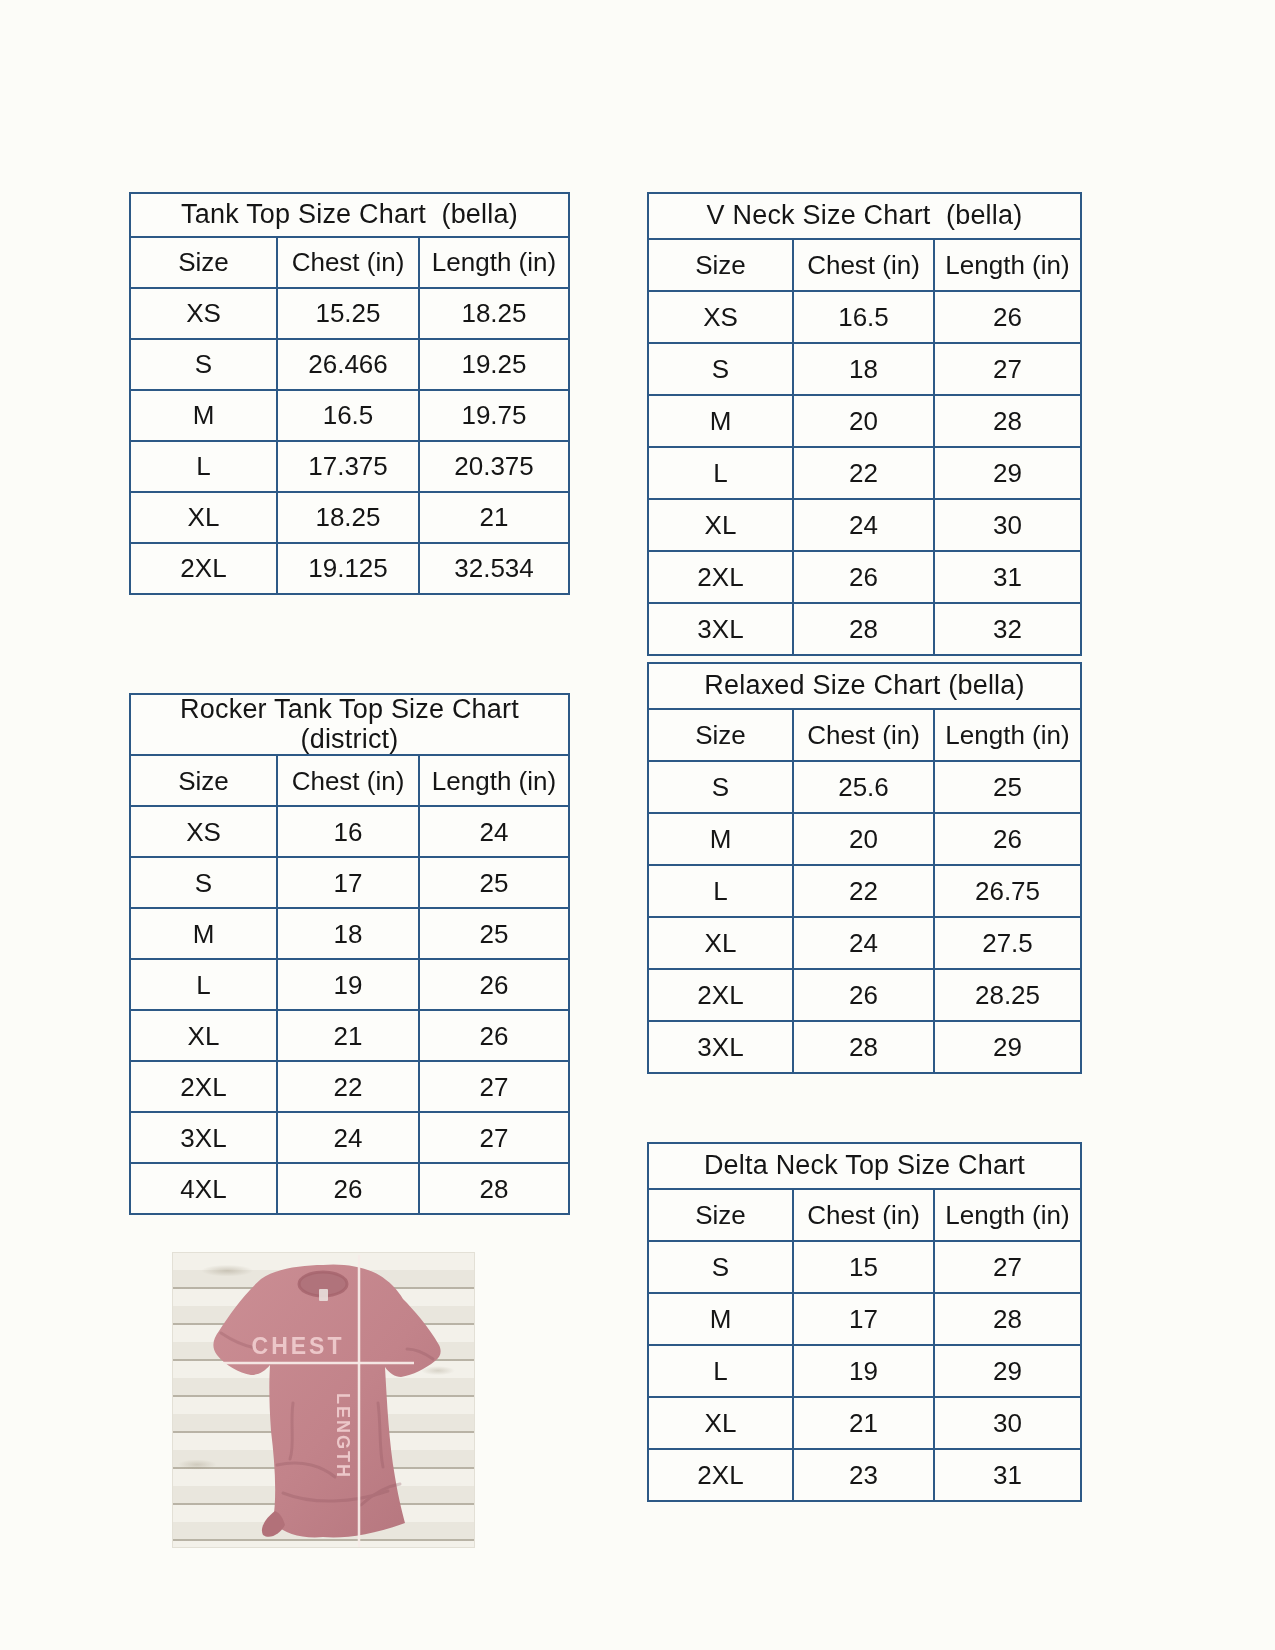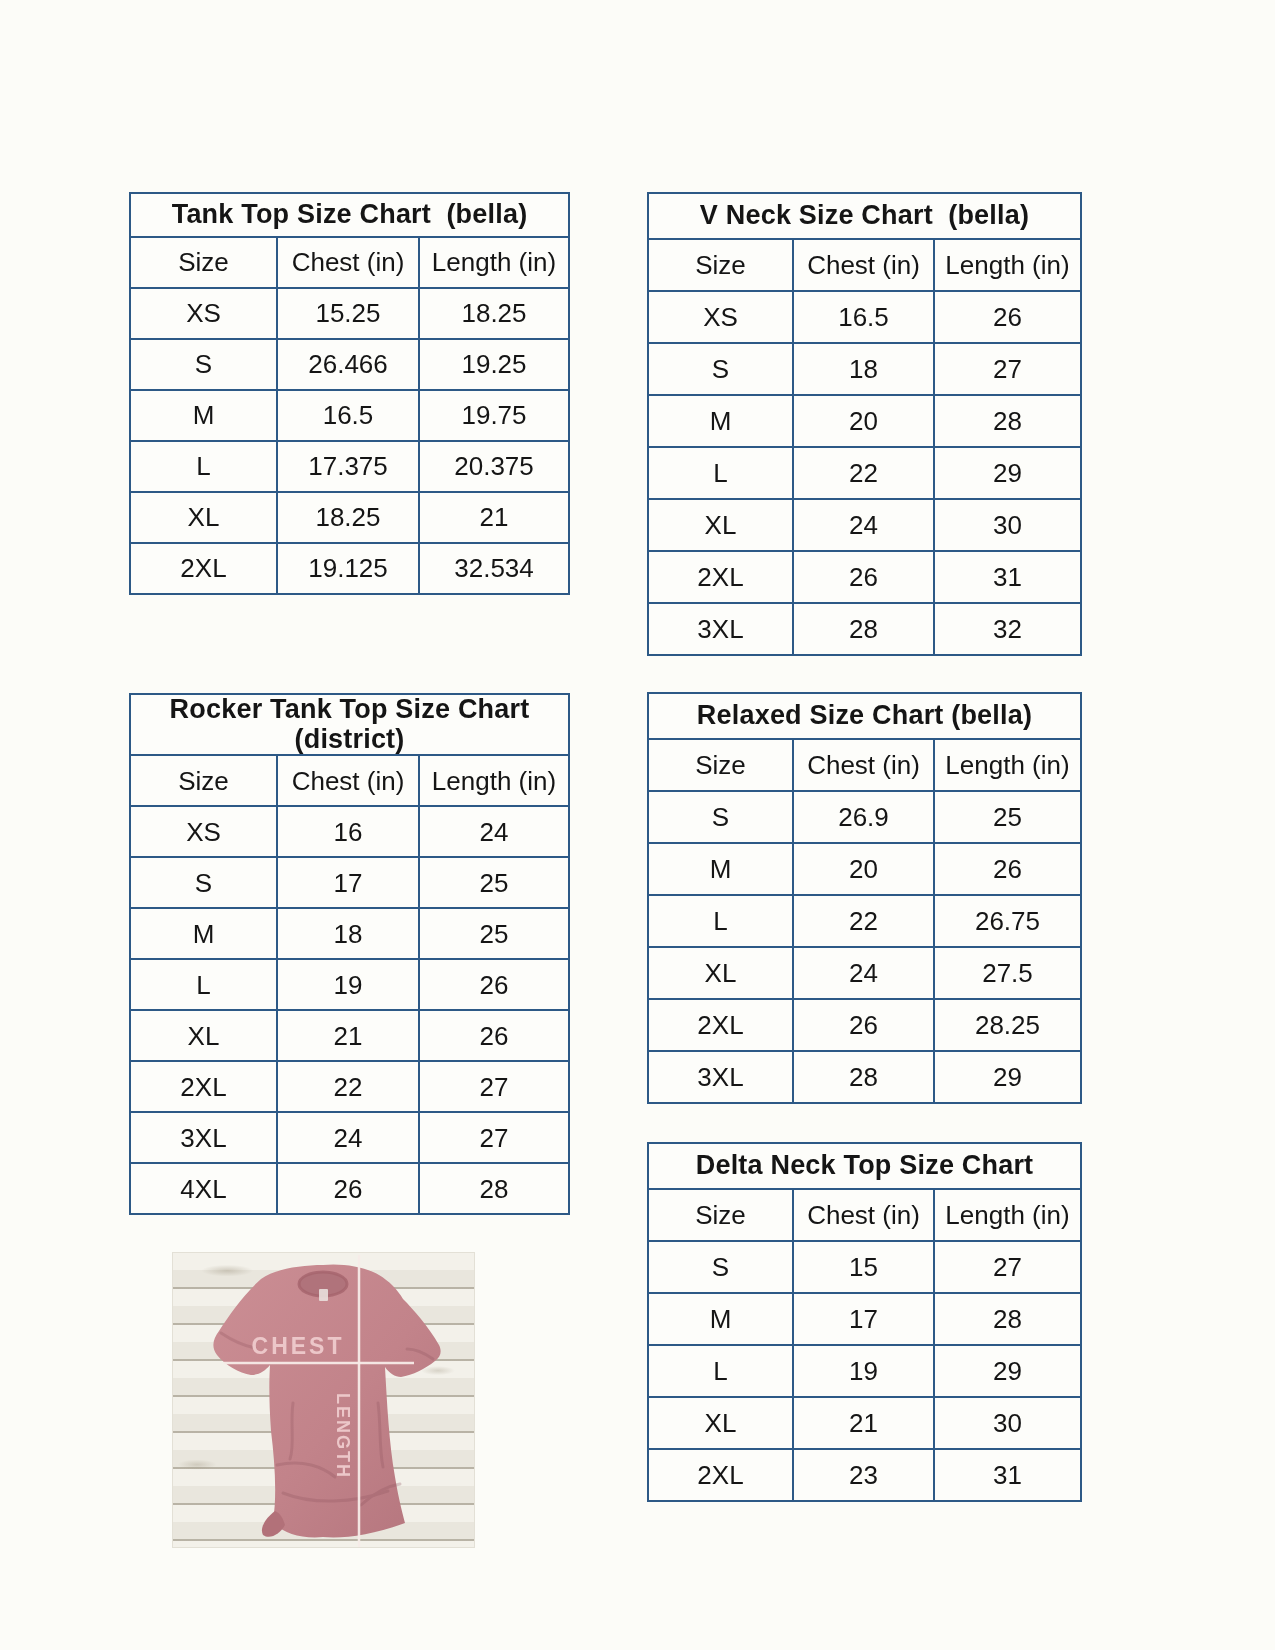--- a/index.html
+++ b/index.html
@@ -27,21 +27,21 @@
     border:2px solid #2d5986;
     text-align:center;
     vertical-align:middle;
     font-size:26px;
     color:#151515;
     height:49px;
     padding:0;
     line-height:1.1;
   }
   .tbl td.t-title{
-    font-weight:bold;
+    font-weight:normal;
     font-size:27px;
     height:42px;
     white-space:pre-wrap;
     letter-spacing:.2px;
   }
   .tbl-l .c1{width:147px}.tbl-l .c2{width:142px}.tbl-l .c3{width:150px}
   .tbl-r .c1{width:145px}.tbl-r .c2{width:141px}.tbl-r .c3{width:147px}
   .tbl-r td{height:50px}
   .tbl-r td.t-title{height:44px}
 
@@ -237,39 +237,39 @@
           </tr>
           <tr>
             <td class="t-cell">4XL</td>
             <td class="t-cell">26</td>
             <td class="t-cell">28</td>
           </tr>
         </tbody>
     </table>
   </section>
 
-  <section class="tbl tbl-r" style="left:647px;top:692px;width:433px">
+  <section class="tbl tbl-r" style="left:647px;top:662px;width:433px">
     <table>
       <colgroup>
           <col class="c1">
           <col class="c2">
           <col class="c3">
         </colgroup>
       <tbody>
           <tr>
             <td class="t-title" colspan="3">Relaxed Size Chart (bella)</td>
           </tr>
           <tr>
             <td class="t-head">Size</td>
             <td class="t-head">Chest (in)</td>
             <td class="t-head">Length (in)</td>
           </tr>
           <tr>
             <td class="t-cell">S</td>
-            <td class="t-cell">26.9</td>
+            <td class="t-cell">25.6</td>
             <td class="t-cell">25</td>
           </tr>
           <tr>
             <td class="t-cell">M</td>
             <td class="t-cell">20</td>
             <td class="t-cell">26</td>
           </tr>
           <tr>
             <td class="t-cell">L</td>
             <td class="t-cell">22</td>

